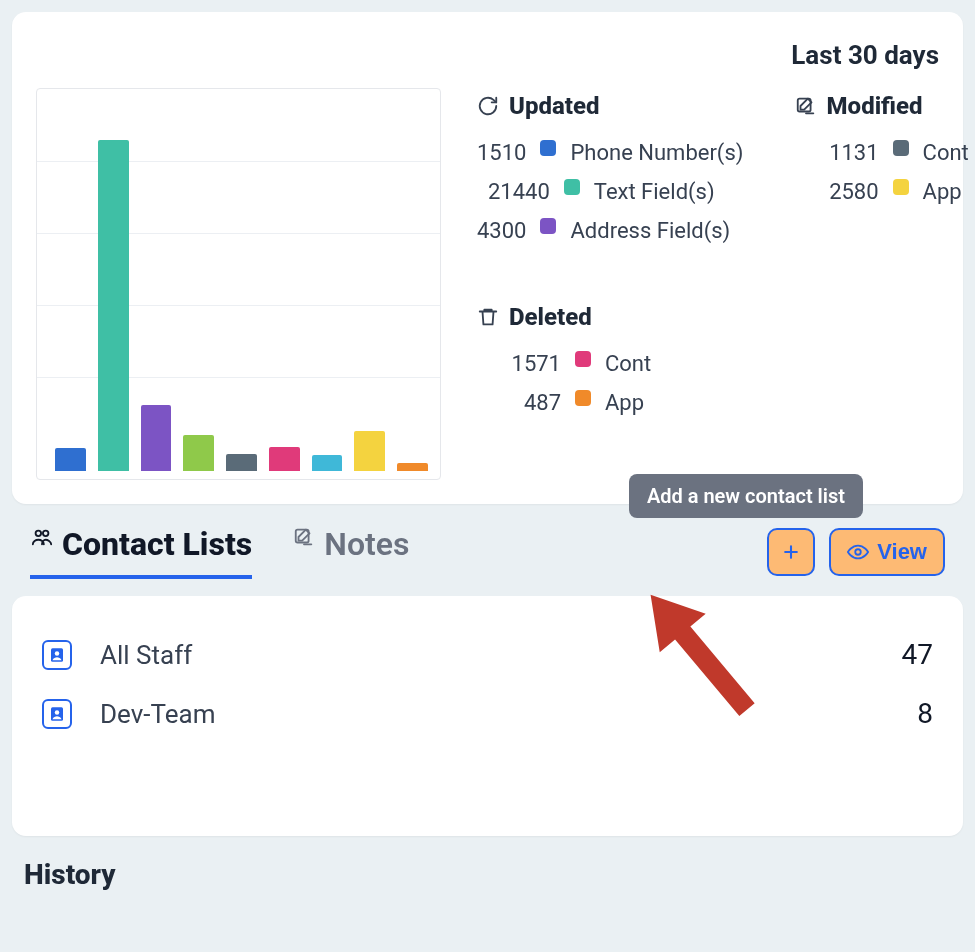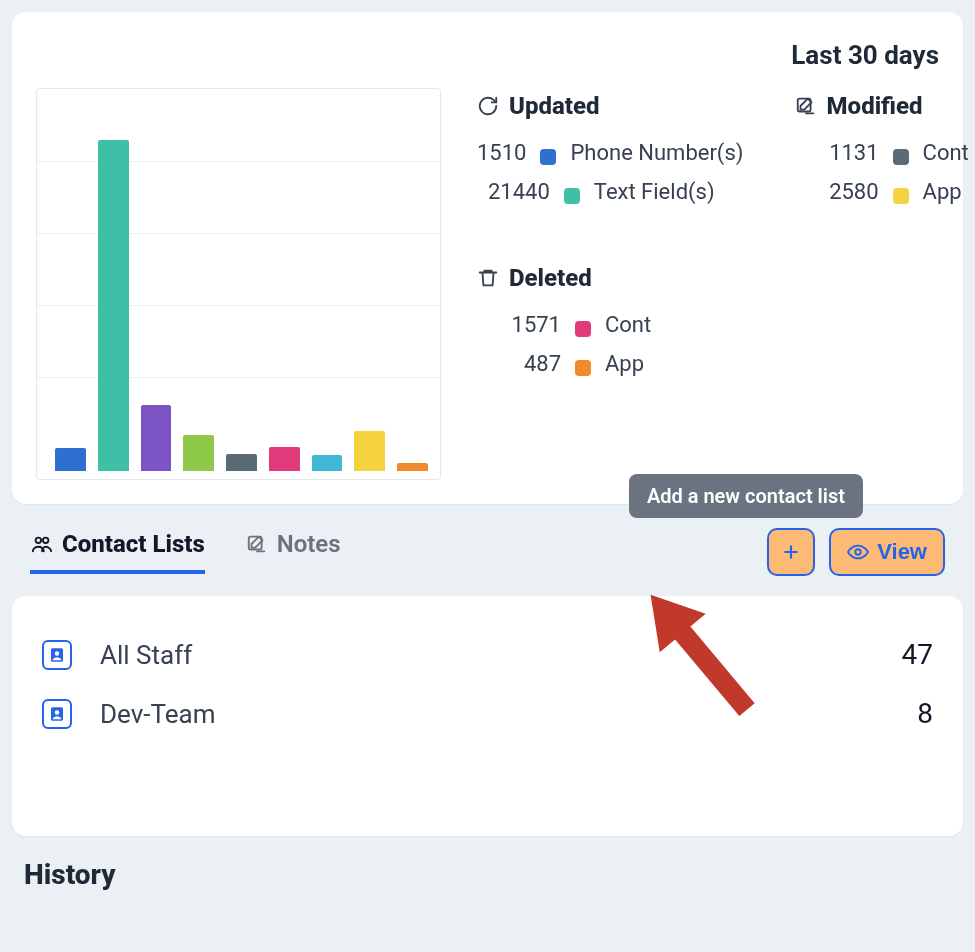--- a/index.html
+++ b/index.html
@@ -40,34 +40,34 @@
   .grid-line { position: absolute; left:0; right:0; border-top:1px solid #eceff3; }
   .bars {
     position: absolute; left: 18px; right: 12px; bottom: 8px;
     display: flex; align-items: flex-end; gap: 12px;
     height: 360px;
   }
   .bar { flex: 1; border-radius: 2px 2px 0 0; }
   .stat-group { margin-bottom: 46px; }
   .stat-head { display: flex; align-items: center; gap: 10px; font-weight: 800; font-size: 24px; margin-bottom: 20px; }
   .stat-head .ic { width: 22px; height: 22px; display:inline-flex; align-items:center; justify-content:center; }
-  .stat-line { display:flex; align-items:flex-end; gap:14px; font-size:22px; color:#374151; margin: 10px 0 14px 0; white-space:nowrap; }
+  .stat-line { display:flex; align-items:flex-start; gap:14px; font-size:22px; color:#374151; margin: 10px 0 14px 0; white-space:nowrap; }
   .stat-num { width: 84px; text-align:right; font-variant-numeric: tabular-nums; color:#374151; }
   .swatch { width:16px; height:16px; border-radius:4px; flex:0 0 16px; }
   .stat-cols { display:flex; gap: 80px; }
   .stat-subcol { flex:1; min-width:0; }
 
   .tabs-row {
     display:flex; align-items:center; gap: 30px;
     padding: 0 18px 0 18px;
     margin: 6px 12px 0 12px;
     position: relative;
     height: 60px;
   }
-  .tab { display:flex; align-items:center; gap:8px; font-size:24px; font-weight:600; color:#6b7280; cursor:pointer; padding-bottom:12px; border-bottom: 4px solid transparent; }
+  .tab { display:flex; gap:8px; font-size:32px; font-weight:600; color:#6b7280; cursor:pointer; padding-bottom:12px; border-bottom: 4px solid transparent; }
   .tab.active { color:#111827; font-weight:800; border-bottom-color:#2563eb; }
   .tab .ic { width:24px; height:24px; display:inline-flex; align-items:center; justify-content:center; }
   .tabs-actions { margin-left:auto; display:flex; gap:14px; align-items:center; }
   .btn {
     border:2px solid #2563eb; color:#2563eb; background:#fdba74; border-radius:10px;
     height:48px; min-width:48px; display:inline-flex; align-items:center; justify-content:center;
     font-size:22px; font-weight:700; padding:0 16px; gap:8px; cursor:pointer;
   }
   .tooltip {
     position:absolute; top:-48px; right:100px; background:#6b7280; color:#fff;
@@ -137,20 +137,25 @@
             <div class="stat-line">
               <span class="stat-num">1510</span>
               <span class="swatch" style="background:#2f6fd0"></span>
               <span>Phone Number(s)</span>
             </div>
             <div class="stat-line">
               <span class="stat-num">21440</span>
               <span class="swatch" style="background:#3fbfa5"></span>
               <span>Text Field(s)</span>
             </div>
+            <div class="stat-line">
+              <span class="stat-num">4300</span>
+              <span class="swatch" style="background:#7c54c4"></span>
+              <span>Address Field(s)</span>
+            </div>
           </div>
           <div class="stat-subcol stat-group">
             <div class="stat-head">
               <span class="ic">
                 <svg width="22" height="22" viewBox="0 0 24 24" fill="none" stroke="#374151" stroke-width="2" stroke-linecap="round" stroke-linejoin="round">
                   <path d="M12 20h8"></path>
                   <rect x="3" y="4" width="14" height="14" rx="2"></rect>
                   <path d="M14 4l4 4-8 8H6v-4z"></path>
                 </svg>
               </span>

